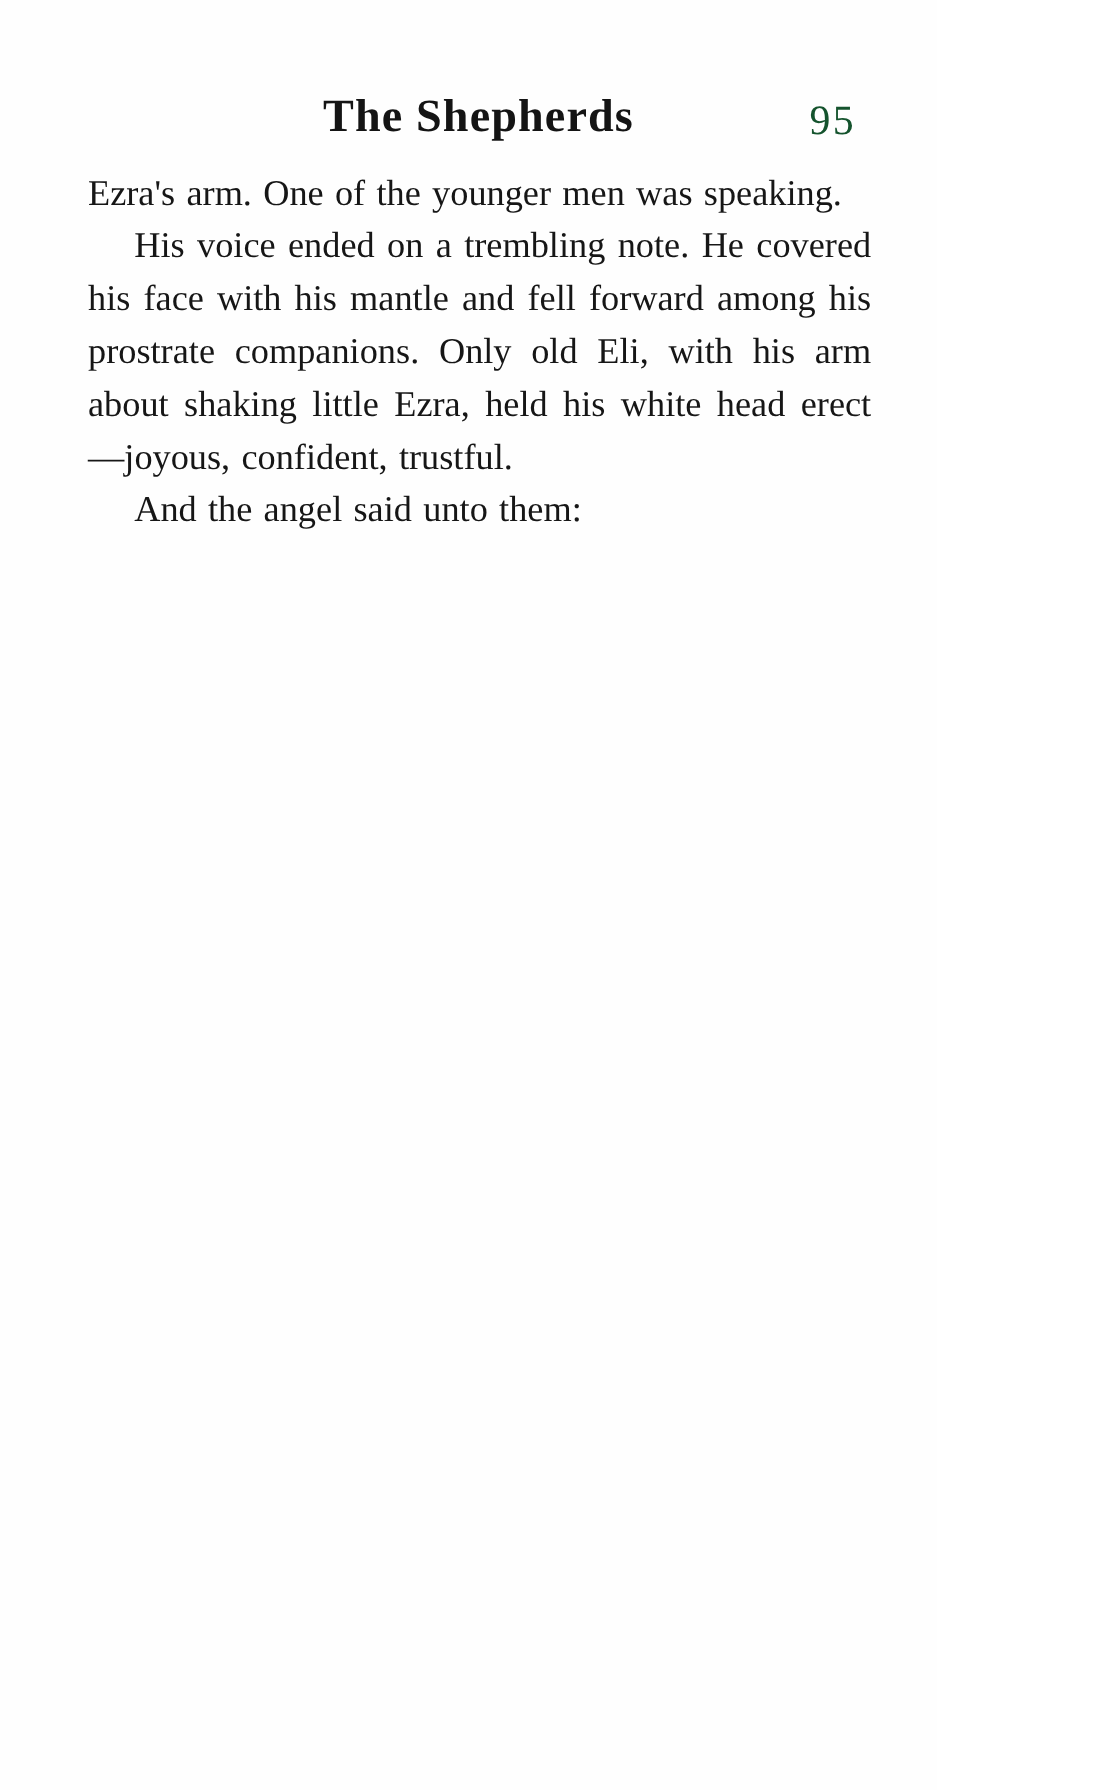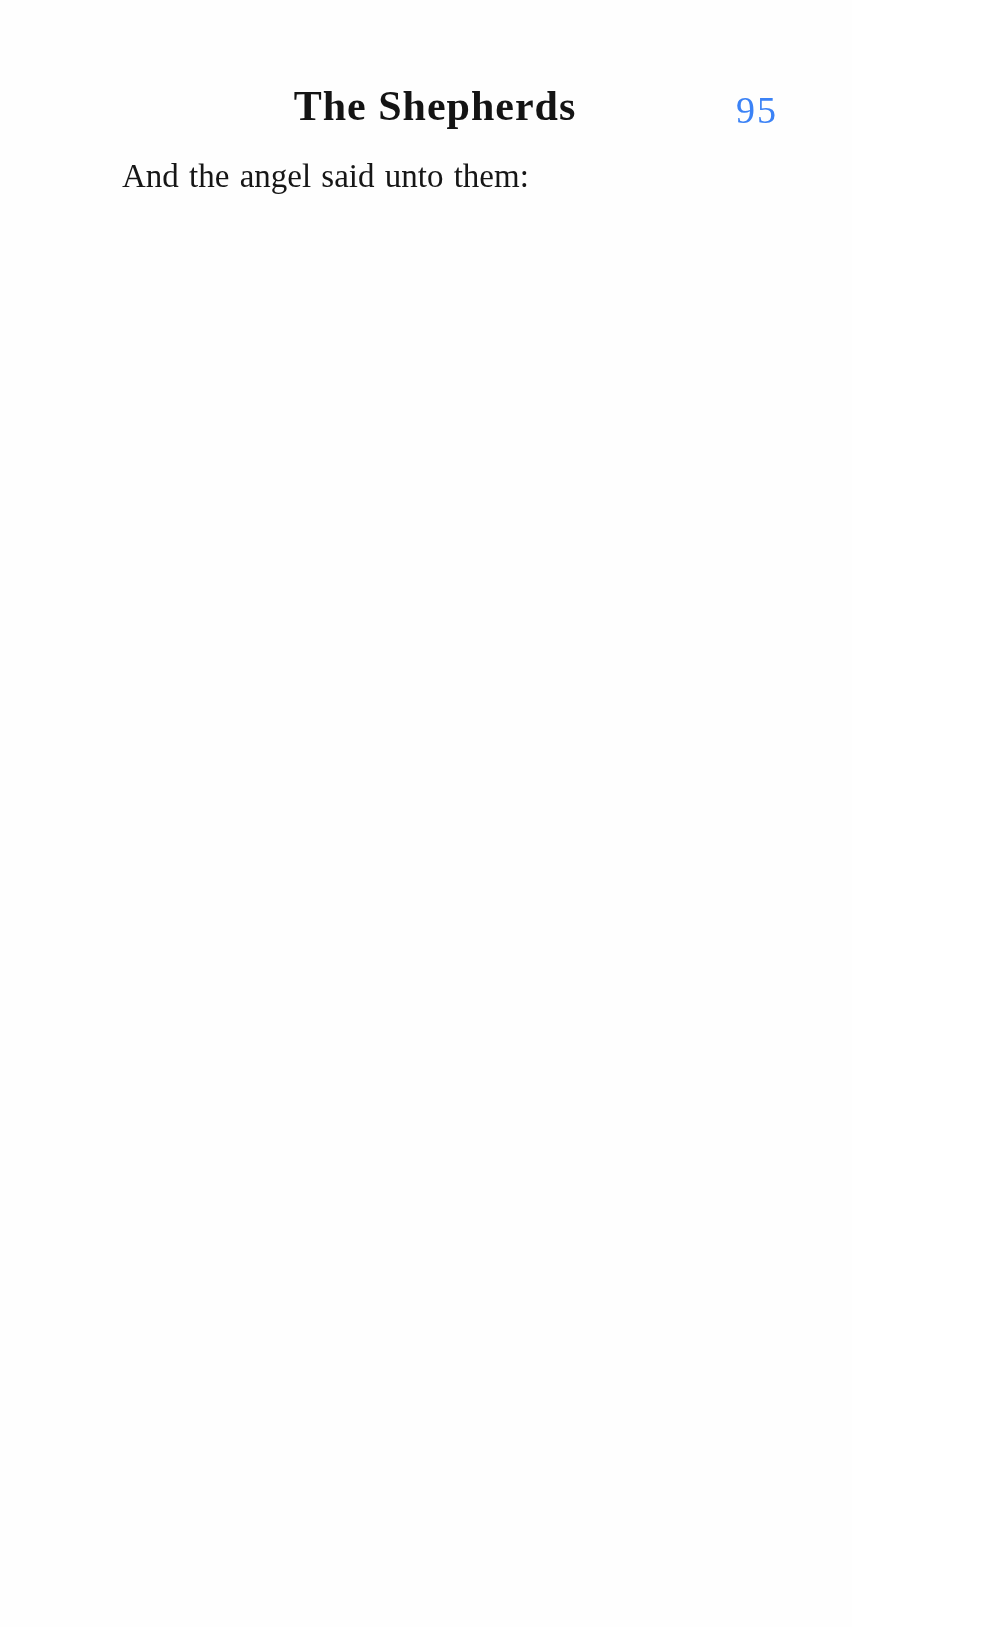--- a/index.html
+++ b/index.html
@@ -30,21 +30,21 @@
     font-weight: bold;
     letter-spacing: 1px;
     color: #141414;
   }
   .page-number {
     position: absolute;
     right: 12px;
     top: 6px;
     font-size: 38px;
     letter-spacing: 2px;
-    color: #3b82f6;
+    color: #14532d;
   }
   .text-block {
     position: absolute;
     top: 152px;
     left: 80px;
     width: 712px;
   }
   .text-block p {
     margin: 0;
     padding: 0;
@@ -62,16 +62,18 @@
 <body>
 
 <div class="page">
 
   <header class="page-header">
     <span class="running-title">The Shepherds</span>
     <span class="page-number">95</span>
   </header>
 
   <main class="text-block">
+    <p>Ezra's arm.  One  of  the  younger  men was speaking.</p>
+    <p class="indent">His voice ended on a trembling note. He covered his face with his mantle and fell forward among his prostrate companions.  Only old Eli, with his arm about shaking little Ezra, held his white head erect—joyous, confident, trustful.</p>
     <p class="indent">And the angel said unto them:</p>
   </main>
 
 </div>
 
 </body></html>

